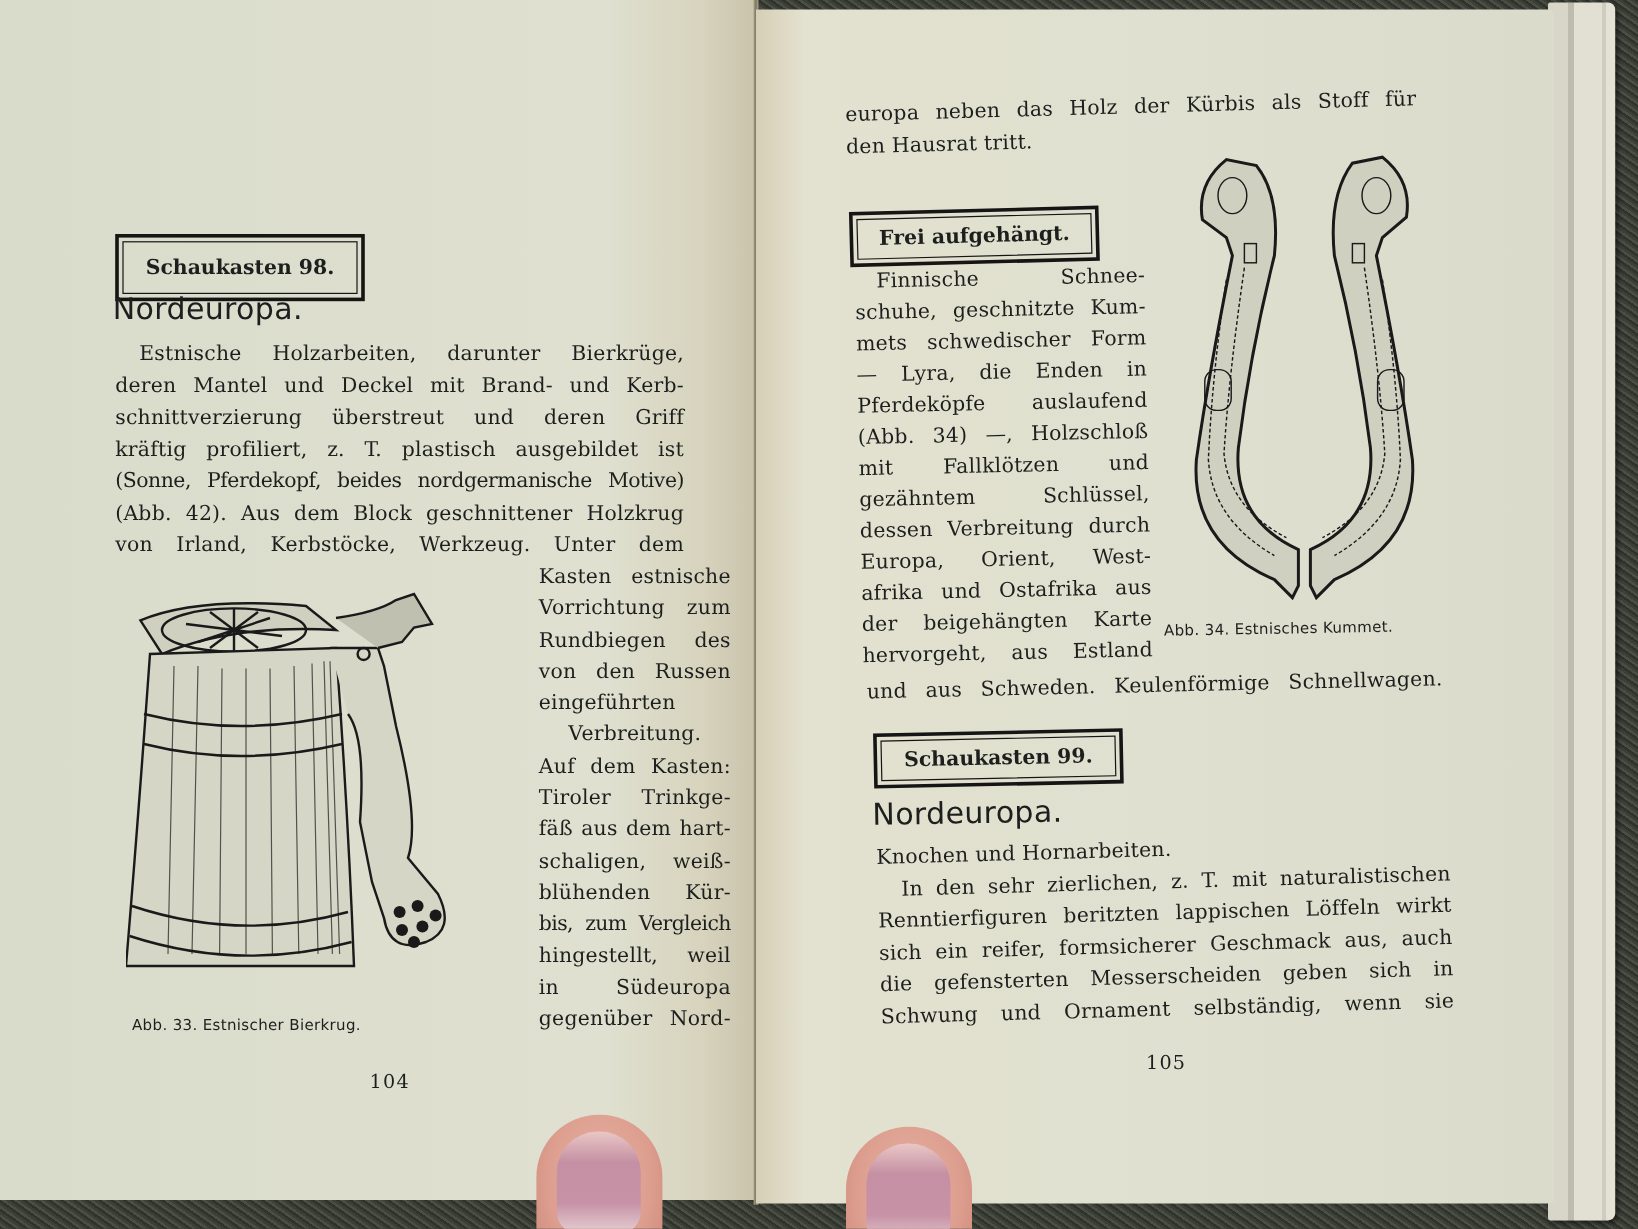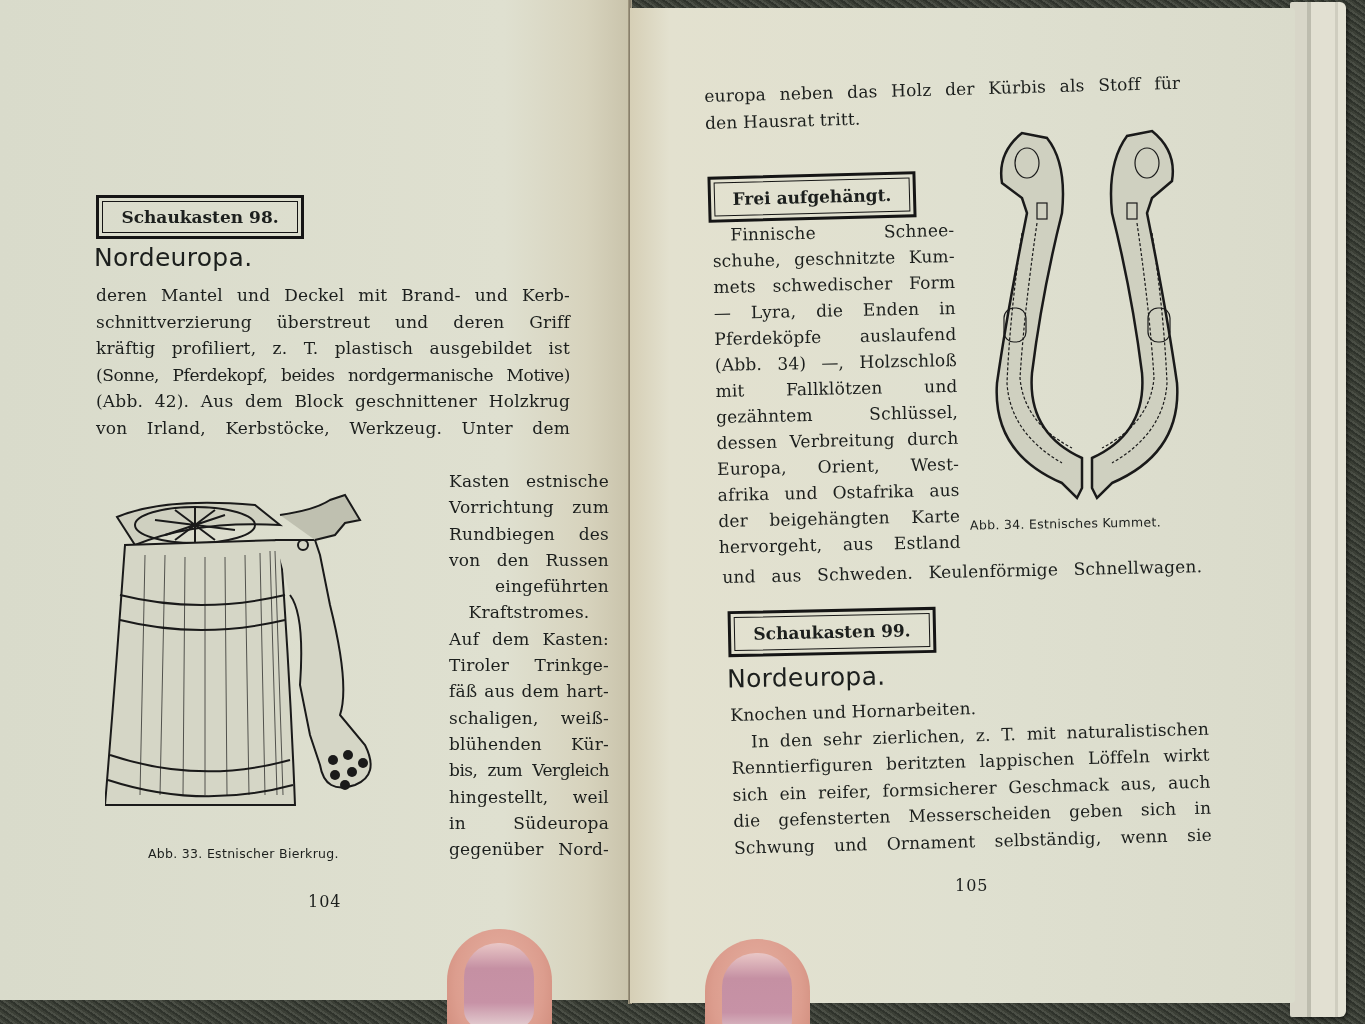--- a/index.html
+++ b/index.html
@@ -71,42 +71,43 @@
   svg { position:absolute; }
 </style>
 </head>
 <body>
 
 <div class="bg-fabric"></div>
 <div class="page-stack"></div>
 
 <div class="page page-left">
 
-  <div class="box-heading" style="left:96px; top:195px; width:208px; height:44px;">
+  <div class="box-heading" style="left:96px; top:195px; width:208px; height:56px;">
     <span>Schaukasten 98.</span>
   </div>
 
   <div class="region-title" style="left:94px; top:243px;">Nordeuropa.</div>
 
   <div class="text" style="left:96px; top:282px; width:474px;">
+    <span class="line j" style="padding-left:20px;">Estnische Holzarbeiten, darunter Bierkrüge,</span>
     <span class="line j">deren Mantel und Deckel mit Brand- und Kerb-</span>
     <span class="line j">schnittverzierung überstreut und deren Griff</span>
     <span class="line j">kräftig profiliert, z. T. plastisch ausgebildet ist</span>
     <span class="line j" style="letter-spacing:-0.4px;">(Sonne, Pferdekopf, beides nordgermanische Motive)</span>
     <span class="line j">(Abb. 42). Aus dem Block geschnittener Holzkrug</span>
     <span class="line j">von Irland, Kerbstöcke, Werkzeug. Unter dem</span>
   </div>
 
   <div class="text" style="left:408px; top:468px; width:160px; line-height:26.3px;margin-left:41px;">
     <span class="line j">Kasten estnische</span>
     <span class="line j">Vorrichtung zum</span>
     <span class="line j">Rundbiegen des</span>
     <span class="line j">von den Russen</span>
-    <span class="line" style="text-align:right;">eingeführten</span>
-    <span class="line" style="text-align:center;">Kraftstromes.</span>
+    <span class="line" style="text-align:left;">eingeführten</span>
+    <span class="line" style="text-align:center;">Verbreitung.</span>
     <span class="line j">Auf dem Kasten:</span>
     <span class="line j">Tiroler Trinkge-</span>
     <span class="line j">fäß aus dem hart-</span>
     <span class="line j">schaligen, weiß-</span>
     <span class="line j">blühenden Kür-</span>
     <span class="line j" style="letter-spacing:-0.5px;">bis, zum Vergleich</span>
     <span class="line j">hingestellt, weil</span>
     <span class="line j">in Südeuropa</span>
     <span class="line j">gegenüber Nord-</span>
   </div>
@@ -133,21 +134,21 @@
     <g fill="#1a1a1a">
       <circle cx="228" cy="275" r="5"></circle>
         <circle cx="243" cy="270" r="5"></circle>
         <circle cx="230" cy="290" r="5"></circle>
       <circle cx="247" cy="287" r="5"></circle>
         <circle cx="258" cy="278" r="5"></circle>
         <circle cx="240" cy="300" r="5"></circle>
     </g>
   </svg>
 
-  <div class="caption" style="left:110px; top:846px;margin-left:38px;">Abb. 33. Estnischer Bierkrug.</div>
+  <div class="caption" style="left:110px; top:846px;">Abb. 33. Estnischer Bierkrug.</div>
   <div class="pageno" style="left:308px; top:892px;">104</div>
 </div>
 
 <div class="gutter"></div>
 
 <div class="page page-right">
   <div class="text" style="left:74px; top:75px; width:476px; transform:rotate(-1.6deg); transform-origin:left top;">
     <span class="line j">europa neben das Holz der Kürbis als Stoff für</span>
     <span class="line">den Hausrat tritt.</span>
   </div>

